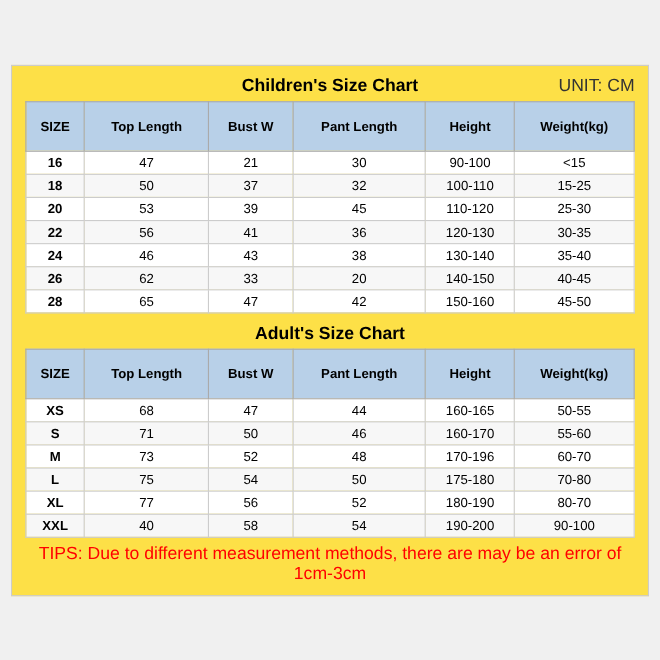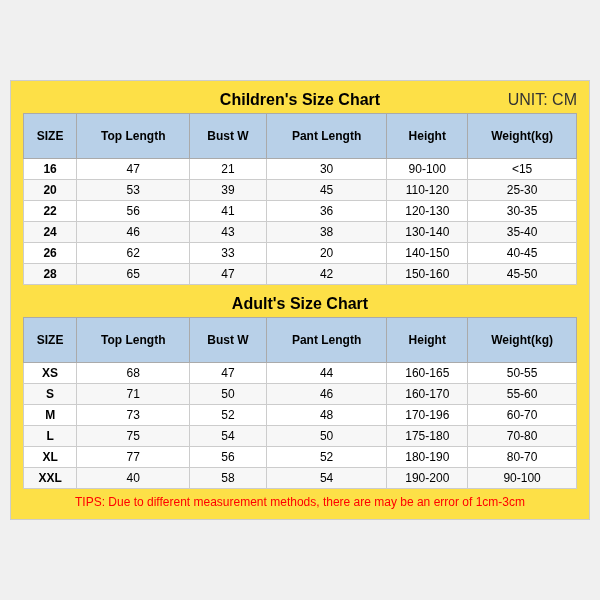--- a/index.html
+++ b/index.html
@@ -63,21 +63,21 @@
     tr:nth-child(even) td {
       background-color: #f7f7f7;
     }
     tr:nth-child(odd) td {
       background-color: #fff;
     }
     .section-gap {
       height: 10px;
     }
     .tips {
-      font-size: 12px;
+      font-size: 16px;
       color: red;
       text-align: center;
       margin-top: 6px;
     }
   </style>
 </head>
 <body>
 
 <div class="chart-container">
 
@@ -100,20 +100,28 @@
     <tbody id="children-tbody">
     <tr>
           <td class="size-col">16</td>
           <td>47</td>
           <td>21</td>
           <td>30</td>
           <td>90-100</td>
           <td>&lt;15</td>
         </tr>
         <tr>
+          <td class="size-col">18</td>
+          <td>50</td>
+          <td>37</td>
+          <td>32</td>
+          <td>100-110</td>
+          <td>15-25</td>
+        </tr>
+        <tr>
           <td class="size-col">20</td>
           <td>53</td>
           <td>39</td>
           <td>45</td>
           <td>110-120</td>
           <td>25-30</td>
         </tr>
         <tr>
           <td class="size-col">22</td>
           <td>56</td>

